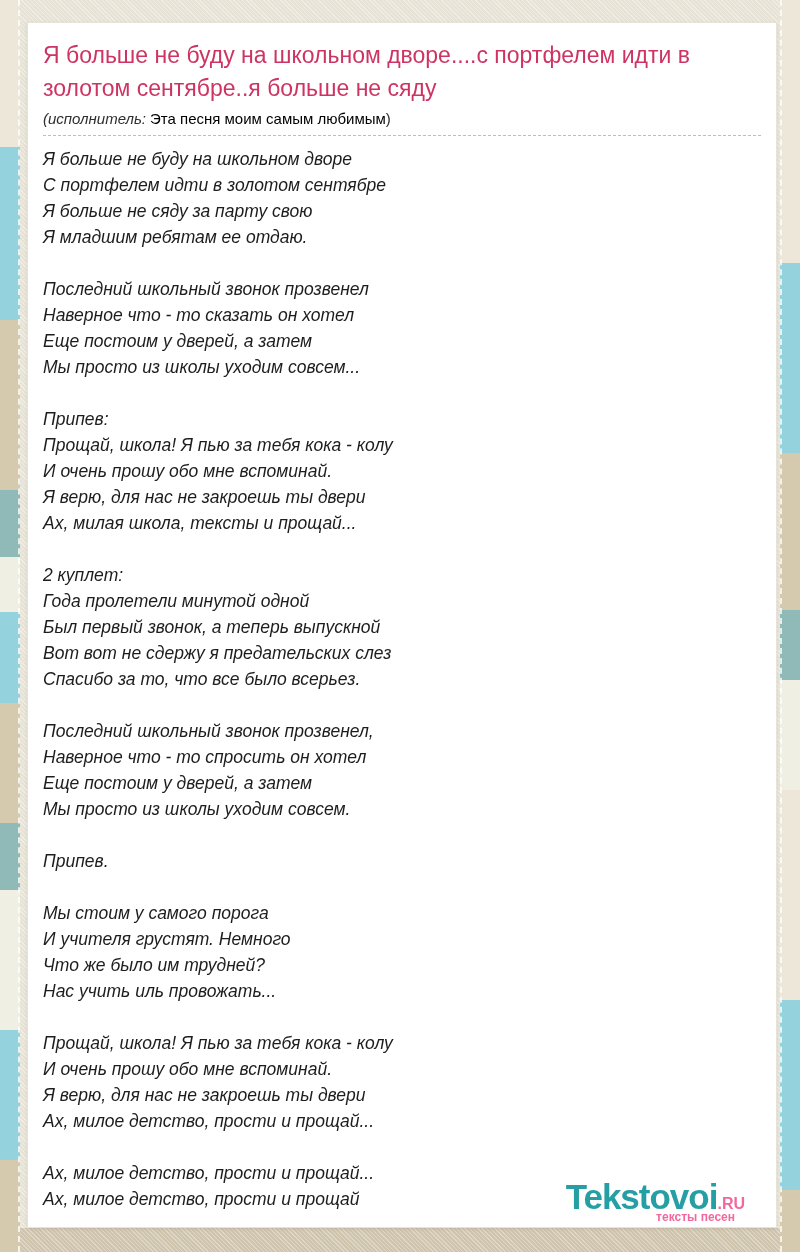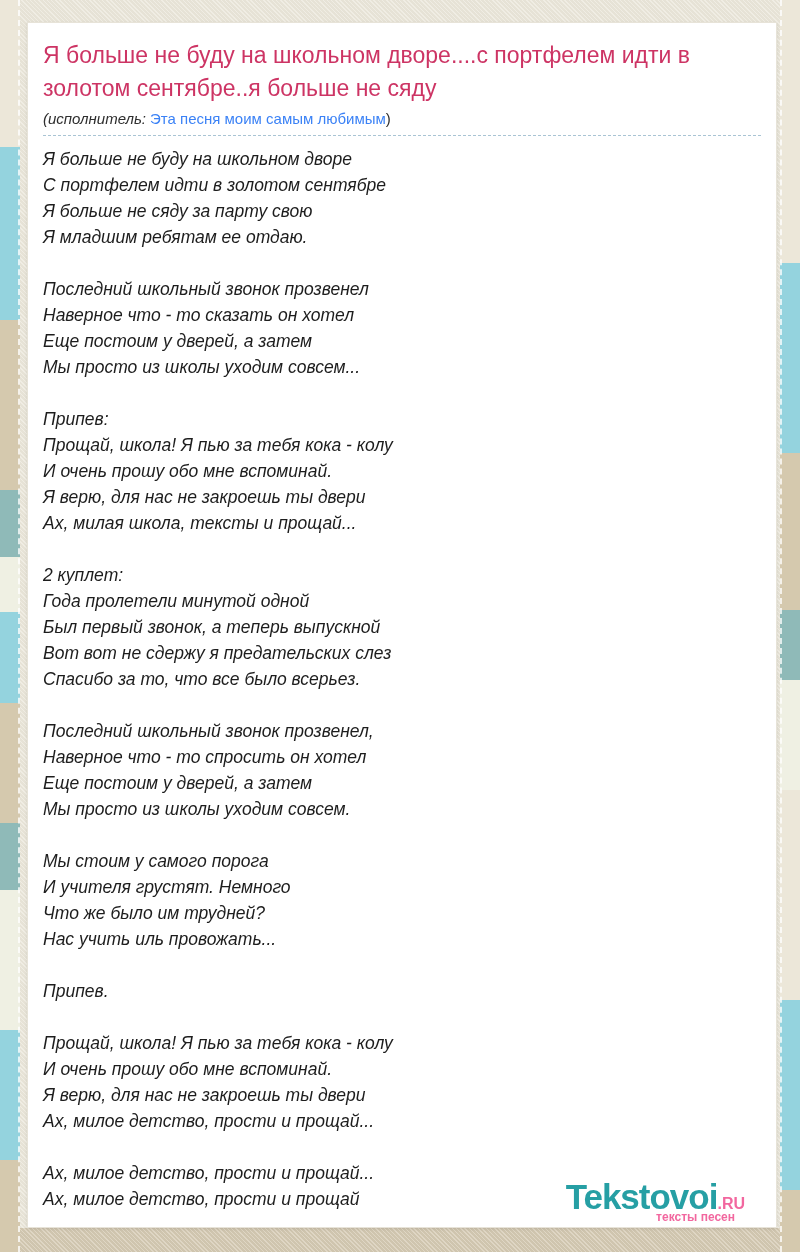--- a/index.html
+++ b/index.html
@@ -74,21 +74,21 @@
     margin: 0 0 5px 0;
   }
   .artist-line {
     font-size: 15px;
     line-height: 17px;
     color: #2e2e2e;
     padding-bottom: 8px;
     border-bottom: 1px dashed #a9c4d4;
   }
   .artist-label { color: #2e2e2e; margin-right: 4px; font-style: italic; }
-  .artist-link { color: #3b82f6; text-decoration: none; cursor: pointer; }
+  .artist-link { color: #000000; text-decoration: none; cursor: pointer; }
   .artist-suffix { color: #2e2e2e; }
   .lyrics {
     padding-top: 10px;
     font-size: 17.5px;
     line-height: 26px;
     color: #1d1d1d;
   }
   .stanza {
     white-space: pre-line;
     margin-bottom: 26px;
@@ -151,25 +151,25 @@
 Ах, милая школа, тексты и прощай...</div>
       <div class="stanza">2 куплет:
 Года пролетели минутой одной
 Был первый звонок, а теперь выпускной
 Вот вот не сдержу я предательских слез
 Спасибо за то, что все было всерьез.</div>
       <div class="stanza">Последний школьный звонок прозвенел,
 Наверное что - то спросить он хотел
 Еще постоим у дверей, а затем
 Мы просто из школы уходим совсем.</div>
+      <div class="stanza">Припев.</div>
       <div class="stanza">Мы стоим у самого порога
 И учителя грустят. Немного
 Что же было им трудней?
 Нас учить иль провожать...</div>
-      <div class="stanza">Припев.</div>
       <div class="stanza">Прощай, школа! Я пью за тебя кока - колу
 И очень прошу обо мне вспоминай.
 Я верю, для нас не закроешь ты двери
 Ах, милое детство, прости и прощай...</div>
       <div class="stanza">Ах, милое детство, прости и прощай...
 Ах, милое детство, прости и прощай</div>
     </div>
 
     <div class="logo">
       <div class="logo-row"><span class="logo-brand">Tekstovoi</span><span class="logo-tld">.RU</span></div>

